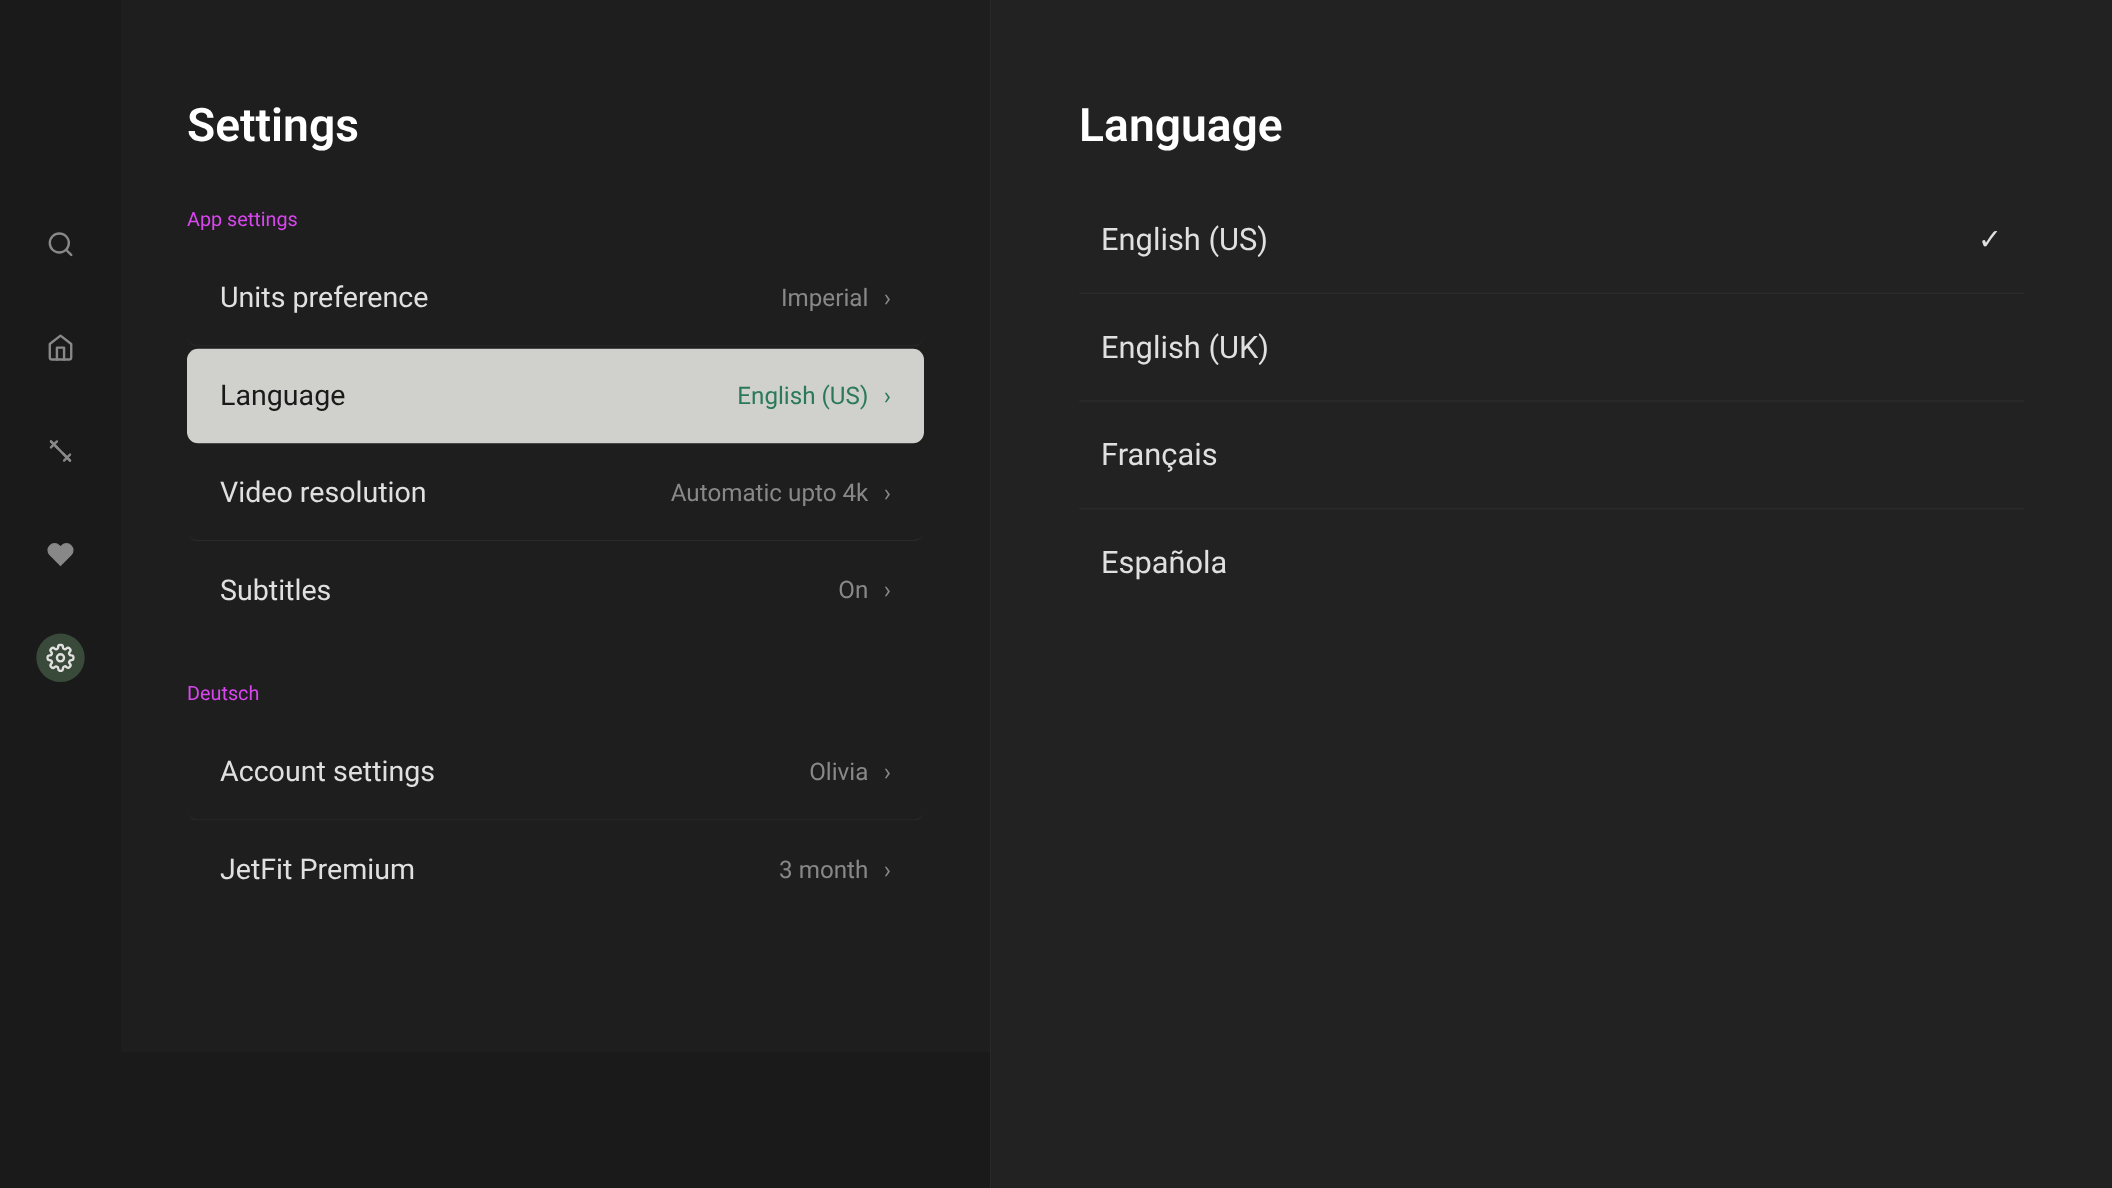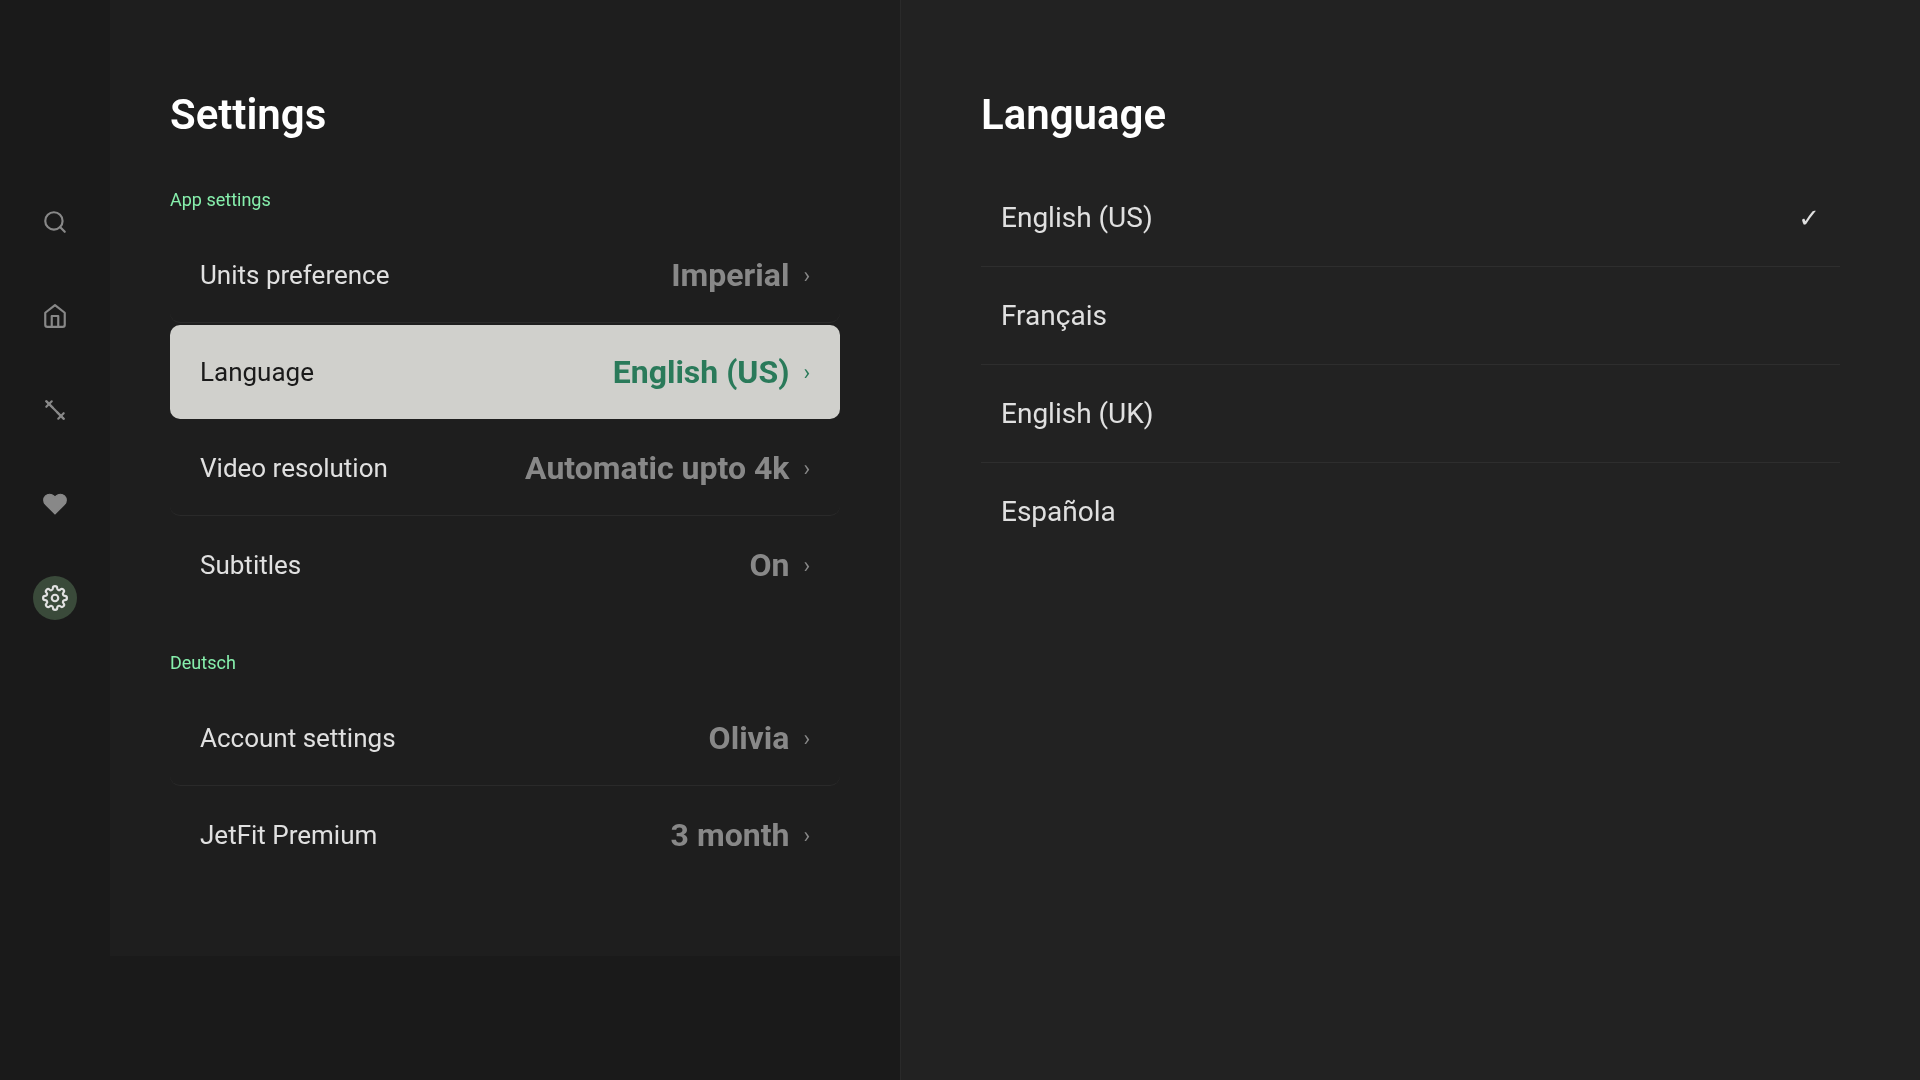--- a/index.html
+++ b/index.html
@@ -64,21 +64,21 @@
 
     .settings-title {
       font-size: 42px;
       font-weight: 600;
       color: #ffffff;
       margin-bottom: 50px;
     }
 
     .section-label {
       font-size: 18px;
-      color: #86efac;
+      color: #d946ef;
       margin-bottom: 18px;
       font-weight: 400;
     }
 
     .settings-list {
       display: flex;
       flex-direction: column;
       gap: 2px;
       margin-bottom: 40px;
     }
@@ -123,23 +123,22 @@
       font-weight: 400;
     }
 
     .item-right {
       display: flex;
       align-items: center;
       gap: 14px;
     }
 
     .item-value {
-      font-size: 32px;
+      font-size: 22px;
       color: #888;
-      font-weight: bold;
     }
 
     .settings-item.active .item-value {
       color: #2a7a5a;
     }
 
     .chevron-icon {
       color: #888;
       font-size: 22px;
     }
@@ -307,25 +306,25 @@
   <h2 class="language-title">Language</h2>
 
   <div class="language-list">
 
     <div class="language-item">
       <span class="language-name">English (US)</span>
       <span class="check-icon">✓</span>
     </div>
 
     <div class="language-item">
+      <span class="language-name">English (UK)</span>
+    </div>
+
+    <div class="language-item">
       <span class="language-name">Français</span>
-    </div>
-
-    <div class="language-item">
-      <span class="language-name">English (UK)</span>
     </div>
 
     <div class="language-item">
       <span class="language-name">Española</span>
     </div>
 
   </div>
 </aside>
 
 </body></html>

